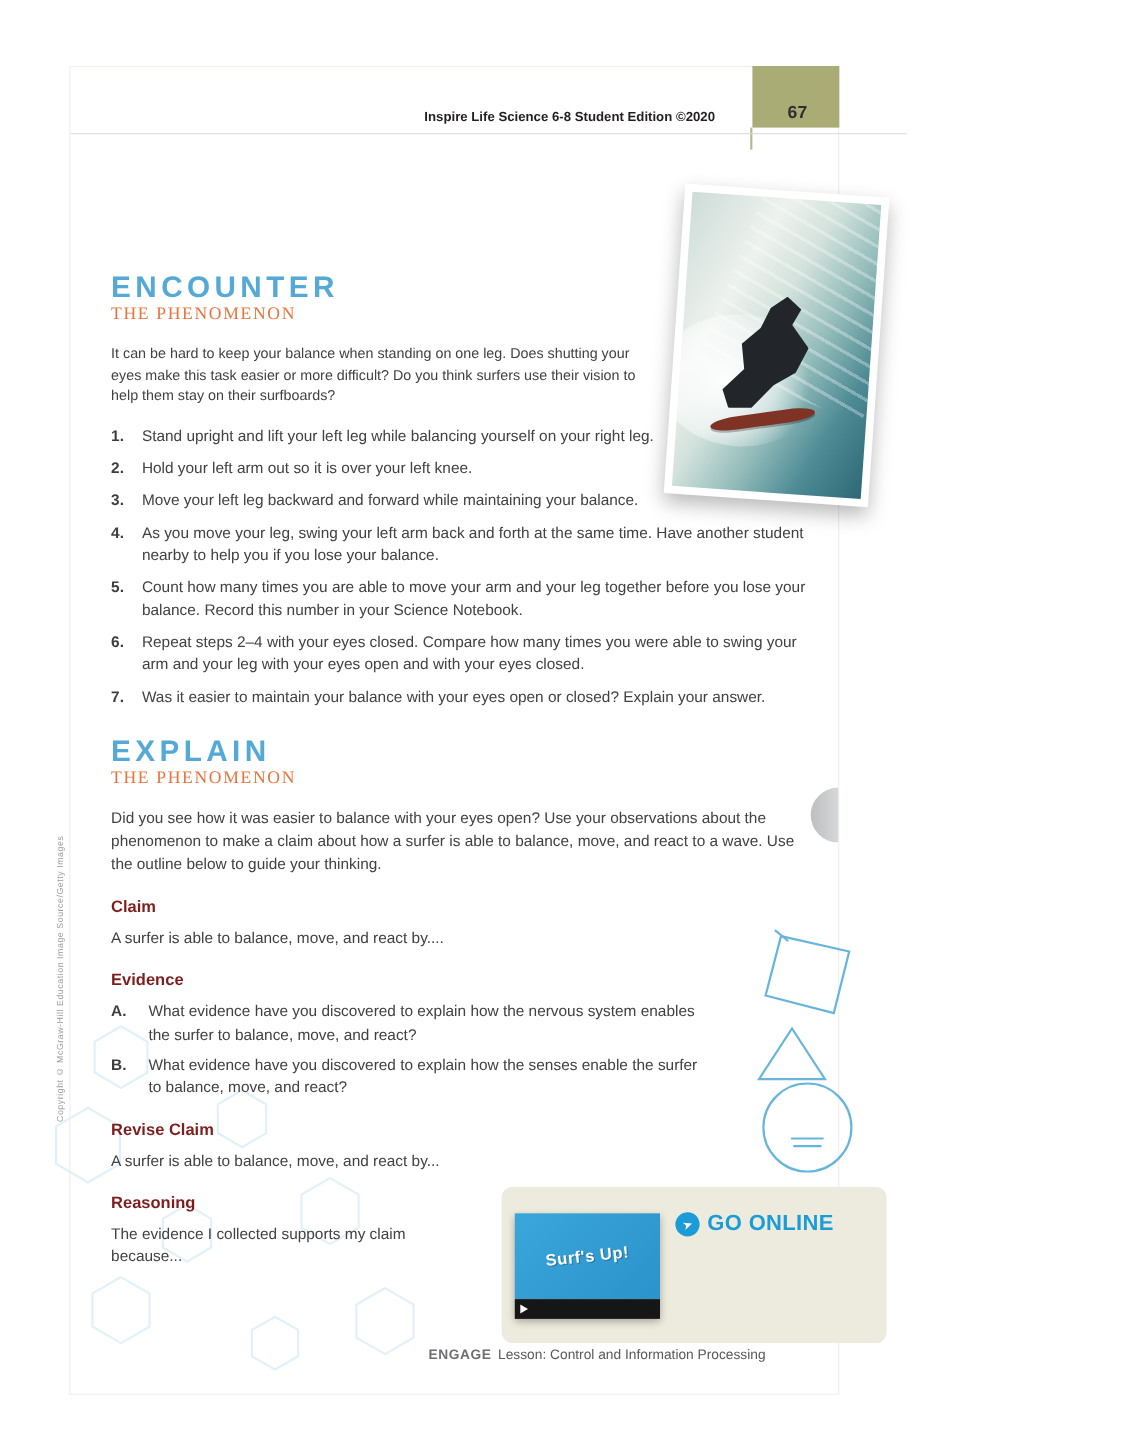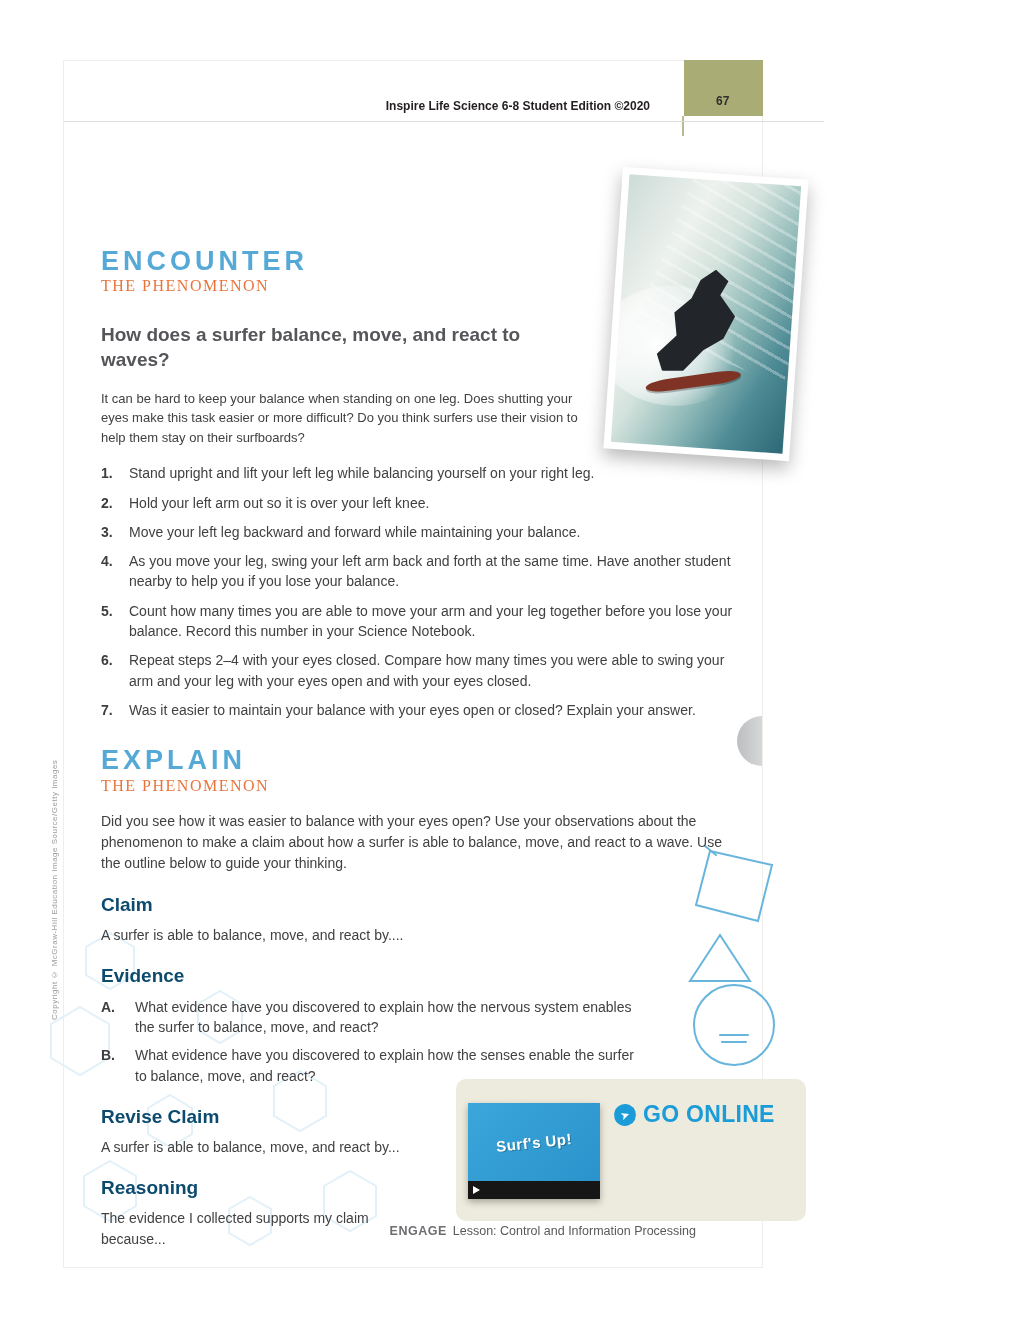--- a/index.html
+++ b/index.html
@@ -7,21 +7,21 @@
   .canvas { position:relative; width:1020px; height:1320px; overflow:hidden; background:#fff; }
 
   .page {
     position:absolute; left:63px; top:60px; width:700px; height:1208px;
     background:#ffffff; border:1px solid #f0eeea;
   }
 
   
   .hdr-text { position:absolute; top:38px; right:112px; font-size:12px; font-weight:bold; color:#231f20; }
   .page-tab { position:absolute; top:-1px; right:-1px; width:79px; height:56px; background:#a9ac74; }
-  .page-num { position:absolute; top:34px; left:32px; font-size:12px; font-weight:bold; color:#2f2f30; }
+  .page-num { position:absolute; top:34px; left:32px; font-size:16px; font-weight:bold; color:#2f2f30; }
   .hdr-rule { position:absolute; top:60px; left:0; width:760px; height:1px; background:#dcdcda; }
   .tab-tail { position:absolute; top:55px; right:78px; width:2px; height:20px; background:#b7ba8e; }
 
   
   .hex-bg { position:absolute; left:-14px; top:860px; z-index:0; }
 
   
   .side-credit {
     position:absolute; left:50px; top:690px; height:330px;
     writing-mode:vertical-rl; transform:rotate(180deg);
@@ -38,21 +38,21 @@
   .intro { margin-top:16px; font-size:13px; color:#414042; line-height:1.5; width:482px; }
 
   ol.steps { margin-top:16px; list-style:none; width:640px; }
   ol.steps li { display:flex; margin-bottom:9px; font-size:14px; color:#414042; line-height:1.45; }
   ol.steps .num { width:28px; flex:0 0 28px; font-weight:bold; color:#3d3d3f; }
   ol.steps .stxt { flex:1; }
 
   .exp-block { margin-top:26px; }
   .exp-intro { margin-top:16px; font-size:14px; color:#414042; line-height:1.5; width:640px; }
 
-  .label { margin-top:20px; font-size:19px; font-weight:bold; color:#0c4a6e; }
+  .label { margin-top:20px; font-size:15px; font-weight:bold; color:#7f1d1d; }
   .plain { margin-top:9px; font-size:14px; color:#414042; line-height:1.45; }
   .claim-text { width:540px; }
 
   .evid { margin-top:10px; width:548px; }
   .evid-item { display:flex; margin-bottom:8px; font-size:14px; color:#414042; line-height:1.45; }
   .evid-item .ltr { width:34px; flex:0 0 34px; font-weight:bold; color:#3d3d3f; }
 
   .narrow { width:330px; }
 
   
@@ -112,21 +112,21 @@
   }
   .video-bar { width:132px; height:18px; background:#161616; display:flex; align-items:center; padding-left:5px; }
   .play-icon { width:0; height:0; border-left:7px solid #fff; border-top:4px solid transparent; border-bottom:4px solid transparent; }
 
   .go-row { position:absolute; left:158px; top:22px; display:flex; align-items:center; }
   .go-icon {
     width:22px; height:22px; border-radius:50%; background:#1b9cd8; color:#fff;
     display:flex; align-items:center; justify-content:center; font-size:11px; margin-right:7px;
     transform:rotate(-20deg);
   }
-  .go-title { font-size:23px; font-weight:bold; color:#1b9cd8; letter-spacing:.3px; cursor:pointer; }
+  .go-title { font-size:20px; font-weight:bold; color:#1b9cd8; letter-spacing:.3px; cursor:pointer; }
   .go-text { position:absolute; left:158px; top:50px; width:180px; font-size:13.5px; color:#3f3f41; line-height:1.45; }
   .go-text .it { font-style:italic; }
 
   
   .footer { position:absolute; top:1163px; right:66px; font-size:12.5px; color:#58595b; }
   .footer .eng { font-weight:bold; color:#6d6e71; letter-spacing:.5px; margin-right:6px; }
 </style>
 </head>
 <body>
 
@@ -151,21 +151,20 @@
         <polygon points="170,70 192,83 192,109 170,122 148,109 148,83"></polygon>
         <polygon points="250,150 276,165 276,195 250,210 224,195 224,165"></polygon>
       </g>
     </svg>
 
     <div class="col">
 
       <div class="enc-title">ENCOUNTER</div>
       <div class="enc-sub">THE PHENOMENON</div>
 
-      <div class="question">How does a surfer balance, move, and react to waves?</div>
 
       <div class="intro">It can be hard to keep your balance when standing on one leg. Does shutting your eyes make this task easier or more difficult? Do you think surfers use their vision to help them stay on their surfboards?</div>
 
       <ol class="steps">
         <li>
             <span class="num">1.</span>
             <span class="stxt">Stand upright and lift your left leg while balancing yourself on your right leg.</span>
           </li>
         <li>
             <span class="num">2.</span>

